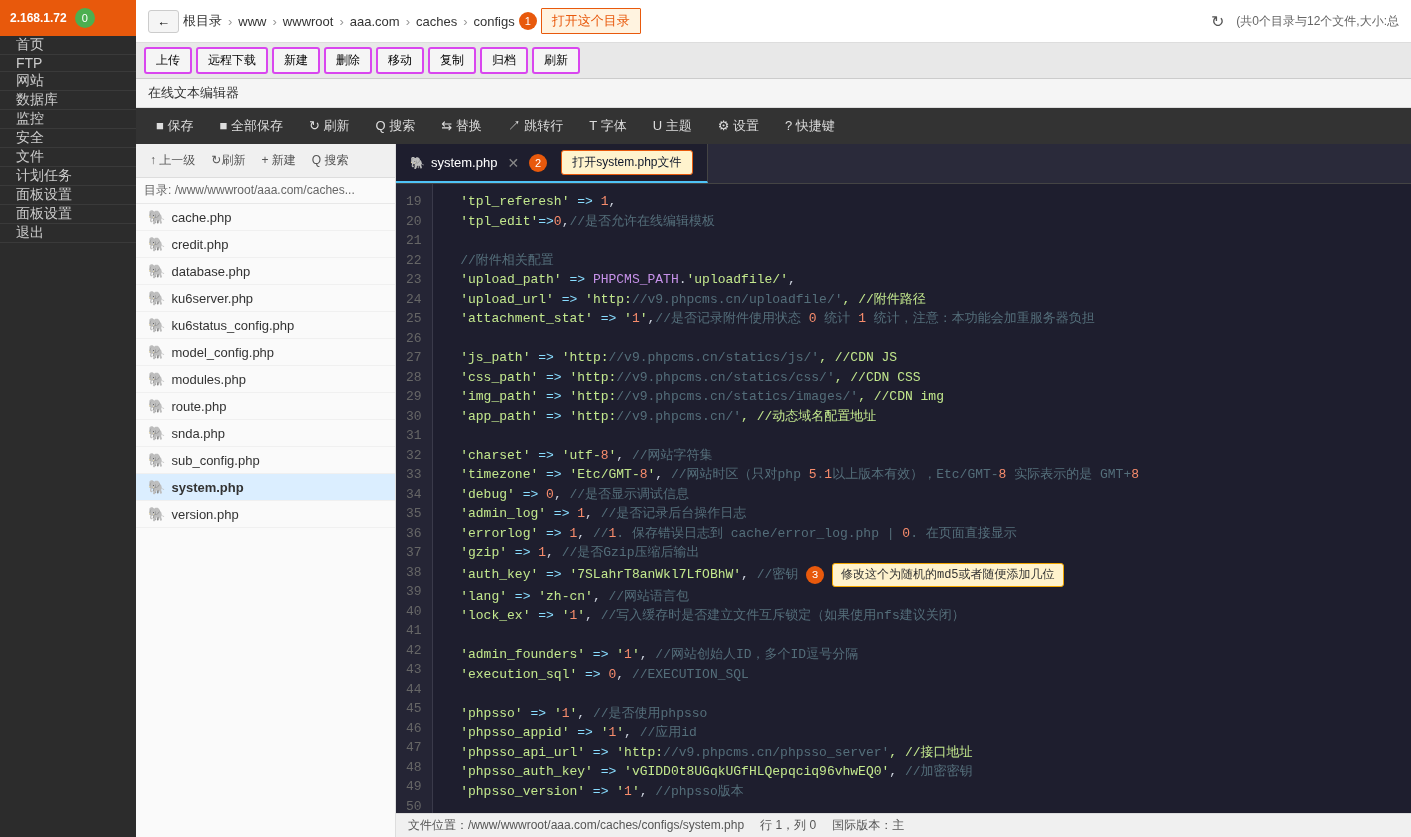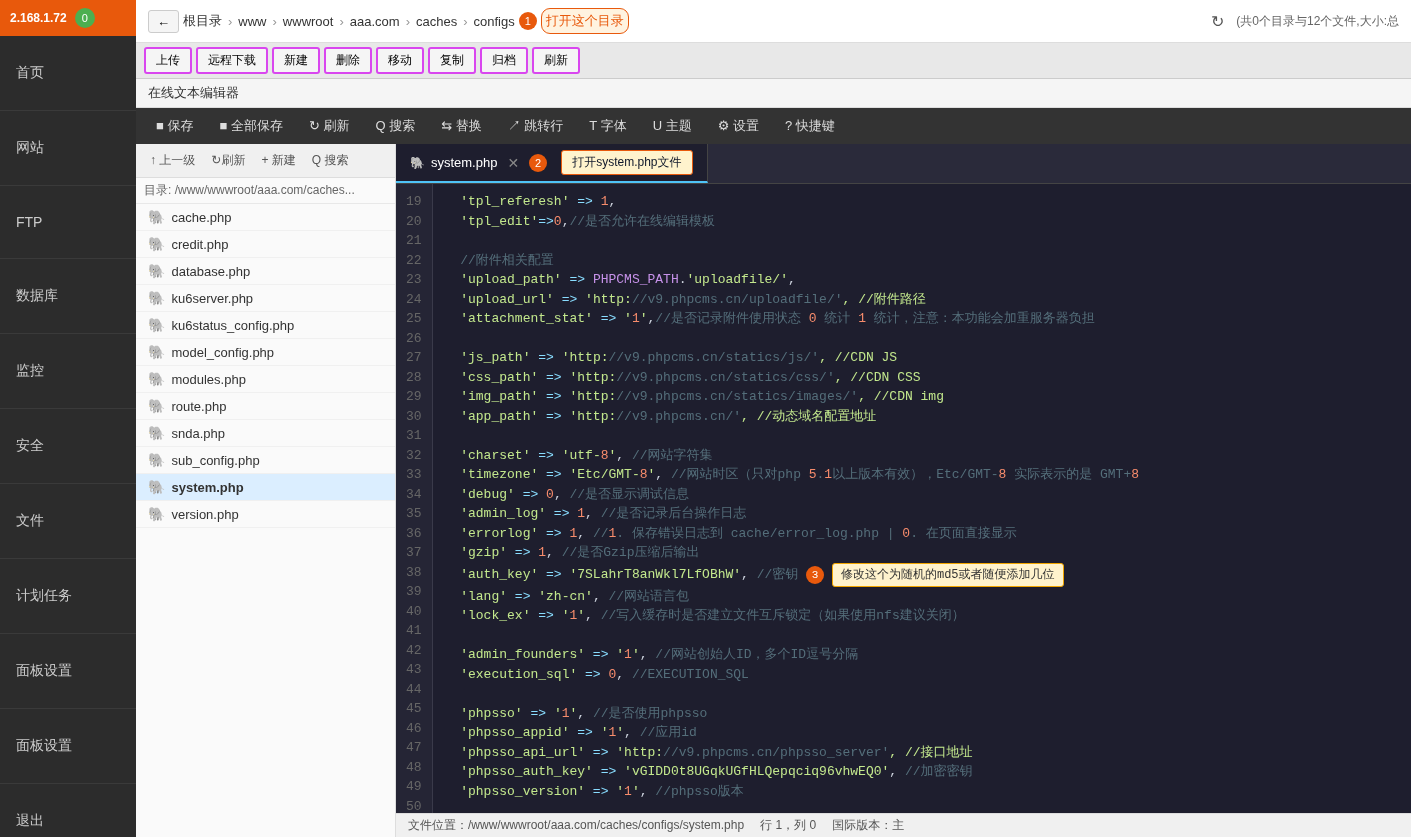--- a/index.html
+++ b/index.html
@@ -35,21 +35,21 @@
       border-radius: 50%;
       width: 20px;
       height: 20px;
       display: flex;
       align-items: center;
       justify-content: center;
       font-size: 11px;
       flex-shrink: 0;
     }
     .sidebar-item {
-      padding: 28px 16px;
+      padding: 0 16px;
       color: #ccc;
       cursor: pointer;
       font-size: 14px;
       border-bottom: 1px solid #3a3a3a;
     }
 
     
     .main {
       flex: 1;
       display: flex;
@@ -74,22 +74,22 @@
       cursor: pointer;
       border-radius: 3px;
       font-size: 13px;
     }
     .breadcrumb-sep { color: #999; margin: 0 2px; }
     .breadcrumb-item { color: #333; cursor: pointer; }
     .open-dir-btn {
       background: #fff3e0;
       border: 1px solid #e8590c;
       color: #e8590c;
-      padding: 3px 4px;
-      border-radius: 9px;
+      padding: 3px 10px;
+      border-radius: 1px;
       cursor: pointer;
       font-size: 13px;
     }
     .refresh-icon-btn {
       margin-left: auto;
       background: none;
       border: none;
       cursor: pointer;
       font-size: 16px;
       color: #555;
@@ -346,22 +346,22 @@
   </style>
 </head>
 <body>
 
 <div class="sidebar">
   <div class="sidebar-header">
     <span class="ip-badge">2.168.1.72</span>
     <span class="online-badge">0</span>
   </div>
   <div class="sidebar-item">首页</div>
+  <div class="sidebar-item">FTP</div>
   <div class="sidebar-item">网站</div>
-  <div class="sidebar-item">FTP</div>
   <div class="sidebar-item">数据库</div>
   <div class="sidebar-item">监控</div>
   <div class="sidebar-item">安全</div>
   <div class="sidebar-item">文件</div>
   <div class="sidebar-item">计划任务</div>
   <div class="sidebar-item">面板设置</div>
   <div class="sidebar-item">面板设置</div>
   <div class="sidebar-item">退出</div>
 </div>
 

